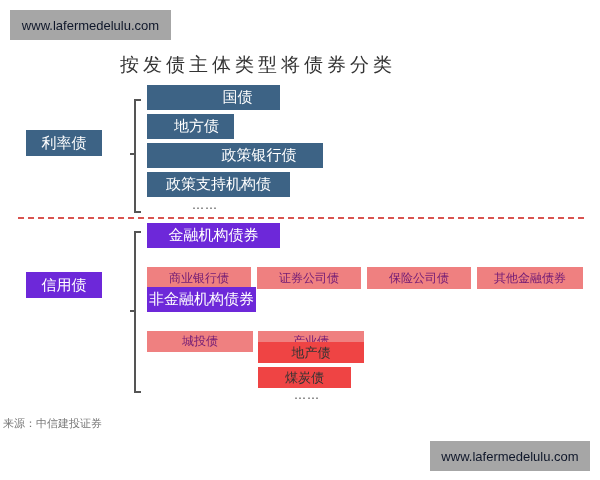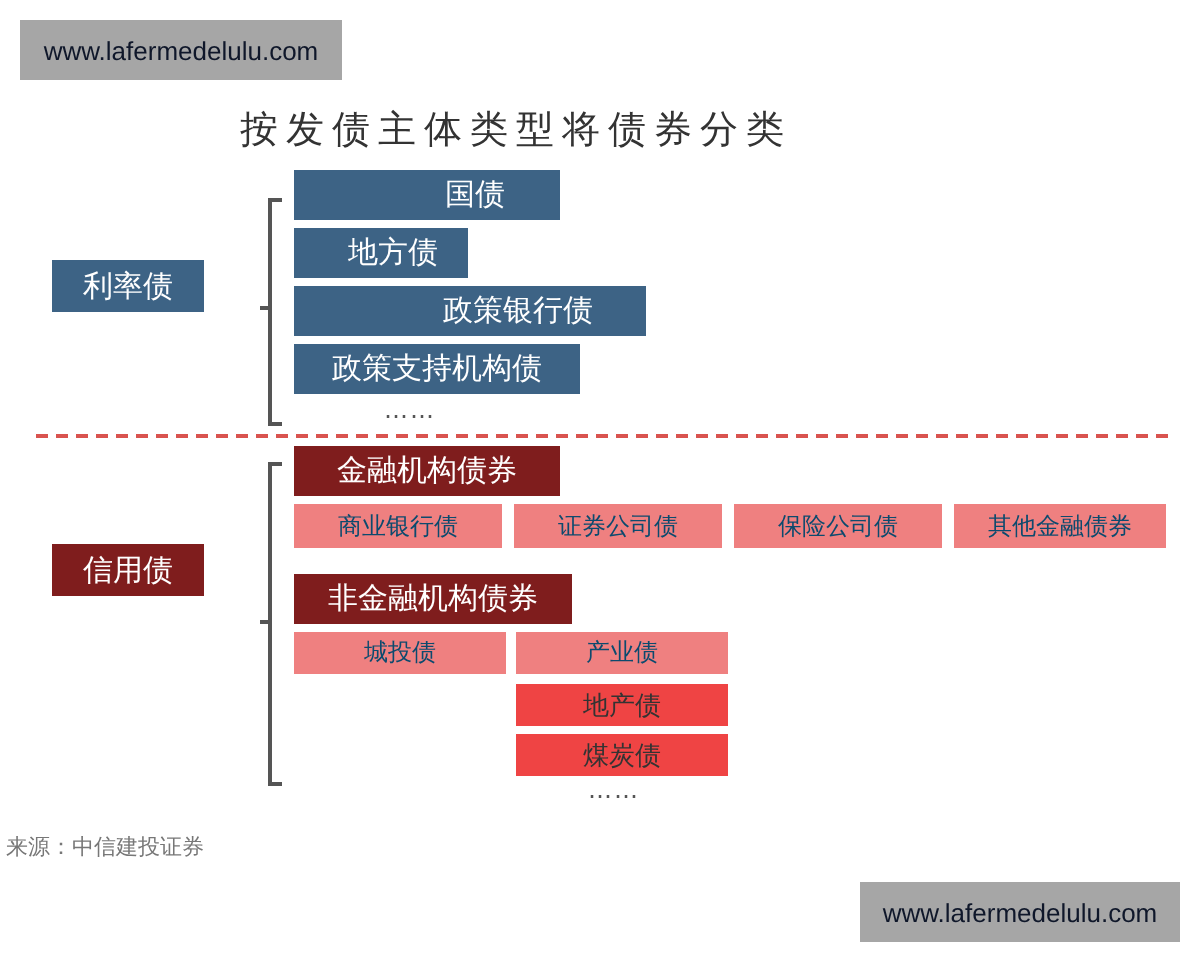--- a/index.html
+++ b/index.html
@@ -4,22 +4,22 @@
 <style>
   html, body { margin:0; padding:0; }
   body { width:600px; height:480px; position:relative; background:#ffffff; overflow:hidden;
          font-family:"DejaVu Sans", sans-serif; }
   .wm { position:absolute; background:#a6a6a6; color:#0f172a; font-size:13px;
         display:flex; align-items:center; justify-content:center; font-family:"Liberation Sans", sans-serif; }
   .title { position:absolute; left:120px; top:52px; font-size:19px; color:#333; letter-spacing:4px;
            font-family:"DejaVu Serif", serif; }
   .box { position:absolute; display:flex; align-items:center; justify-content:center; color:#fff; white-space:nowrap; }
   .blue { background:#3d6385; font-size:15px; }
-  .red { background:#7f1d1d; font-size:15px; }
-  .pink { background:#ef8080; font-size:12px; color:#0c4a6e; }
+  .red { background:#6d28d9; font-size:15px; }
+  .pink { background:#ef8080; font-size:12px; color:#701a75;margin-top:15px; }
   .lpink { background:#ef4444; font-size:13px; color:#333; }
   .brace { position:absolute; border-left:2px solid #555; border-top:2px solid #555; border-bottom:2px solid #555; width:5px; }
   .tick { position:absolute; width:5px; height:2px; background:#555; }
   .dash { position:absolute; left:18px; top:217px; width:566px; height:0; border-top:2px dashed #d9534f; }
   .dots { position:absolute; font-size:12px; color:#555; letter-spacing:1px; }
   .src { position:absolute; left:3px; top:416px; font-size:11px; color:#777; }
 </style>
 </head>
 <body>
 
@@ -41,22 +41,22 @@
 <div class="box red" style="left:26px;top:272px;width:76px;height:26px;">信用债</div>
 <div class="brace" style="left:134px;top:231px;height:158px;"></div>
 <div class="tick" style="left:130px;top:310px;"></div>
 
 <div class="box red" style="left:147px;top:223px;width:133px;height:25px;">金融机构债券</div>
 <div class="box pink" style="left:147px;top:252px;width:104px;height:22px;">商业银行债</div>
 <div class="box pink" style="left:257px;top:252px;width:104px;height:22px;">证券公司债</div>
 <div class="box pink" style="left:367px;top:252px;width:104px;height:22px;text-align:right;">保险公司债</div>
 <div class="box pink" style="left:477px;top:252px;width:106px;height:22px;">其他金融债券</div>
 
-<div class="box red" style="left:147px;top:287px;width:139px;height:25px;">非金融机构债券</div>
+<div class="box red" style="left:147px;top:287px;width:109px;height:25px;">非金融机构债券</div>
 <div class="box pink" style="left:147px;top:316px;width:106px;height:21px;">城投债</div>
 <div class="box pink" style="left:258px;top:316px;width:106px;height:21px;">产业债</div>
 <div class="box lpink" style="left:258px;top:342px;width:106px;height:21px;">地产债</div>
-<div class="box lpink" style="left:258px;top:367px;width:106px;height:21px;">煤炭债</div>
+<div class="box lpink" style="left:258px;top:367px;width:93px;height:21px;">煤炭债</div>
 <div class="dots" style="left:294px;top:388px;">……</div>
 
 <div class="src">来源：中信建投证券</div>
 
 <div class="wm" style="left:430px;top:441px;width:160px;height:30px;">www.lafermedelulu.com</div>
 
 </body></html>

